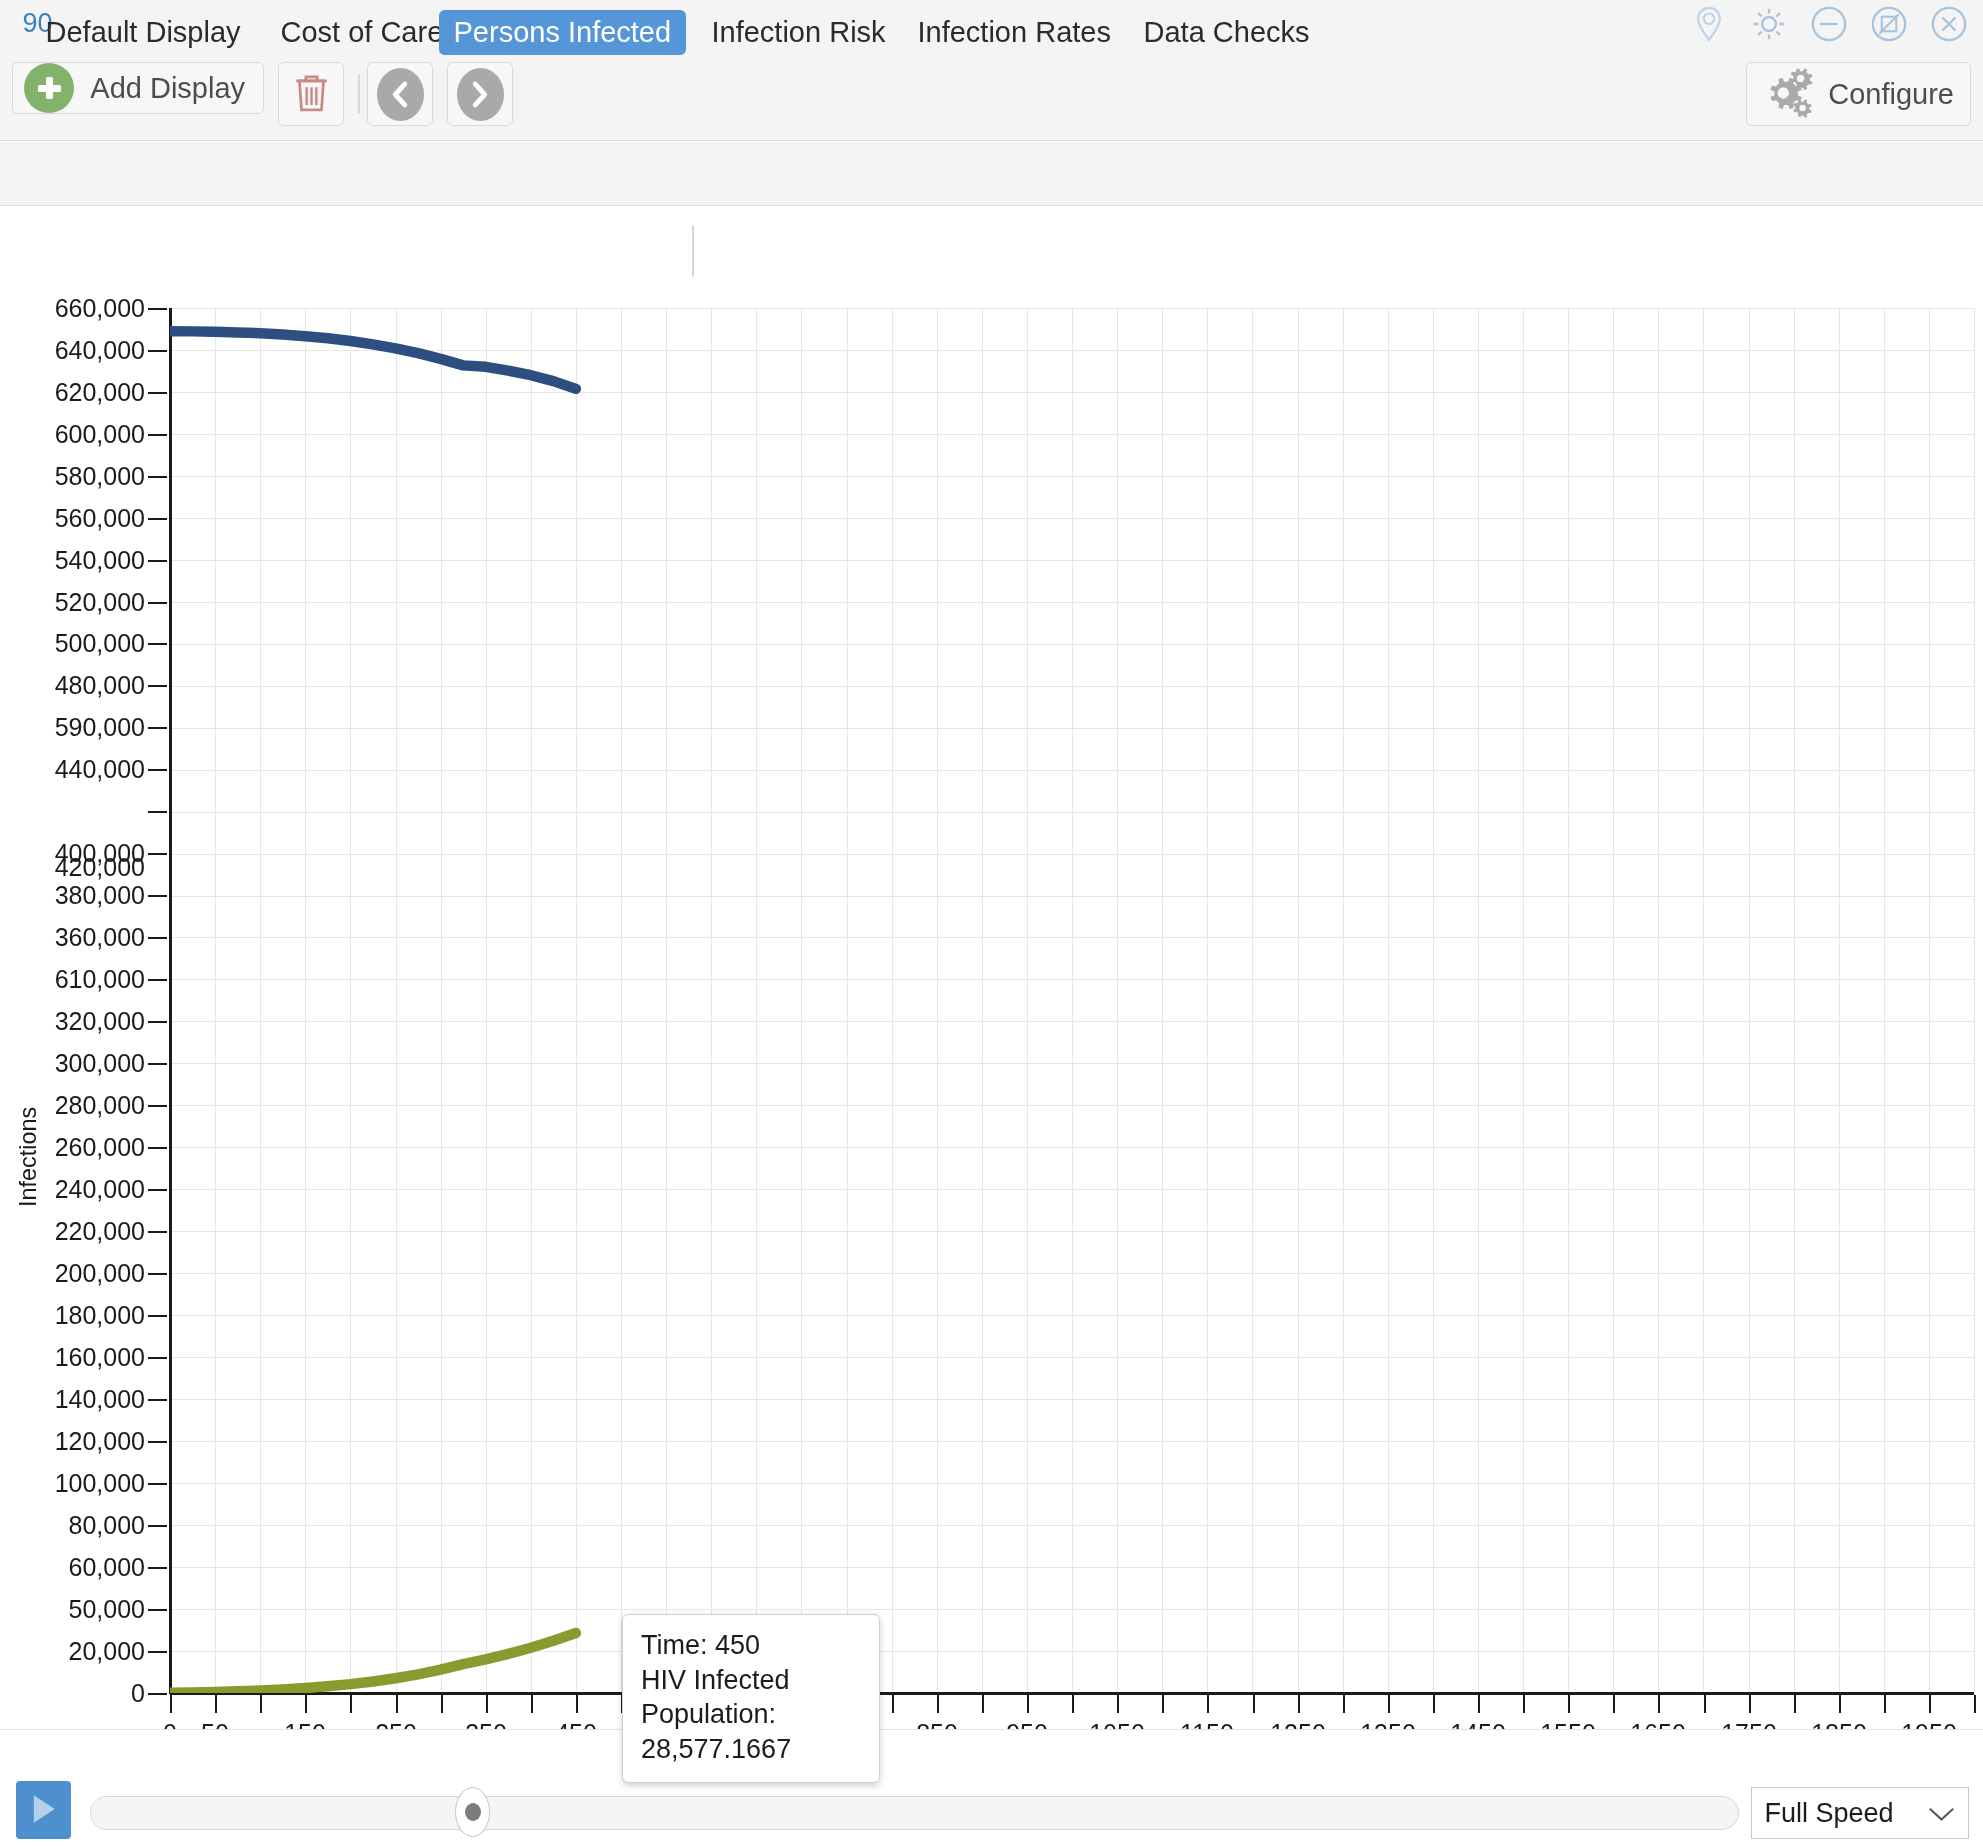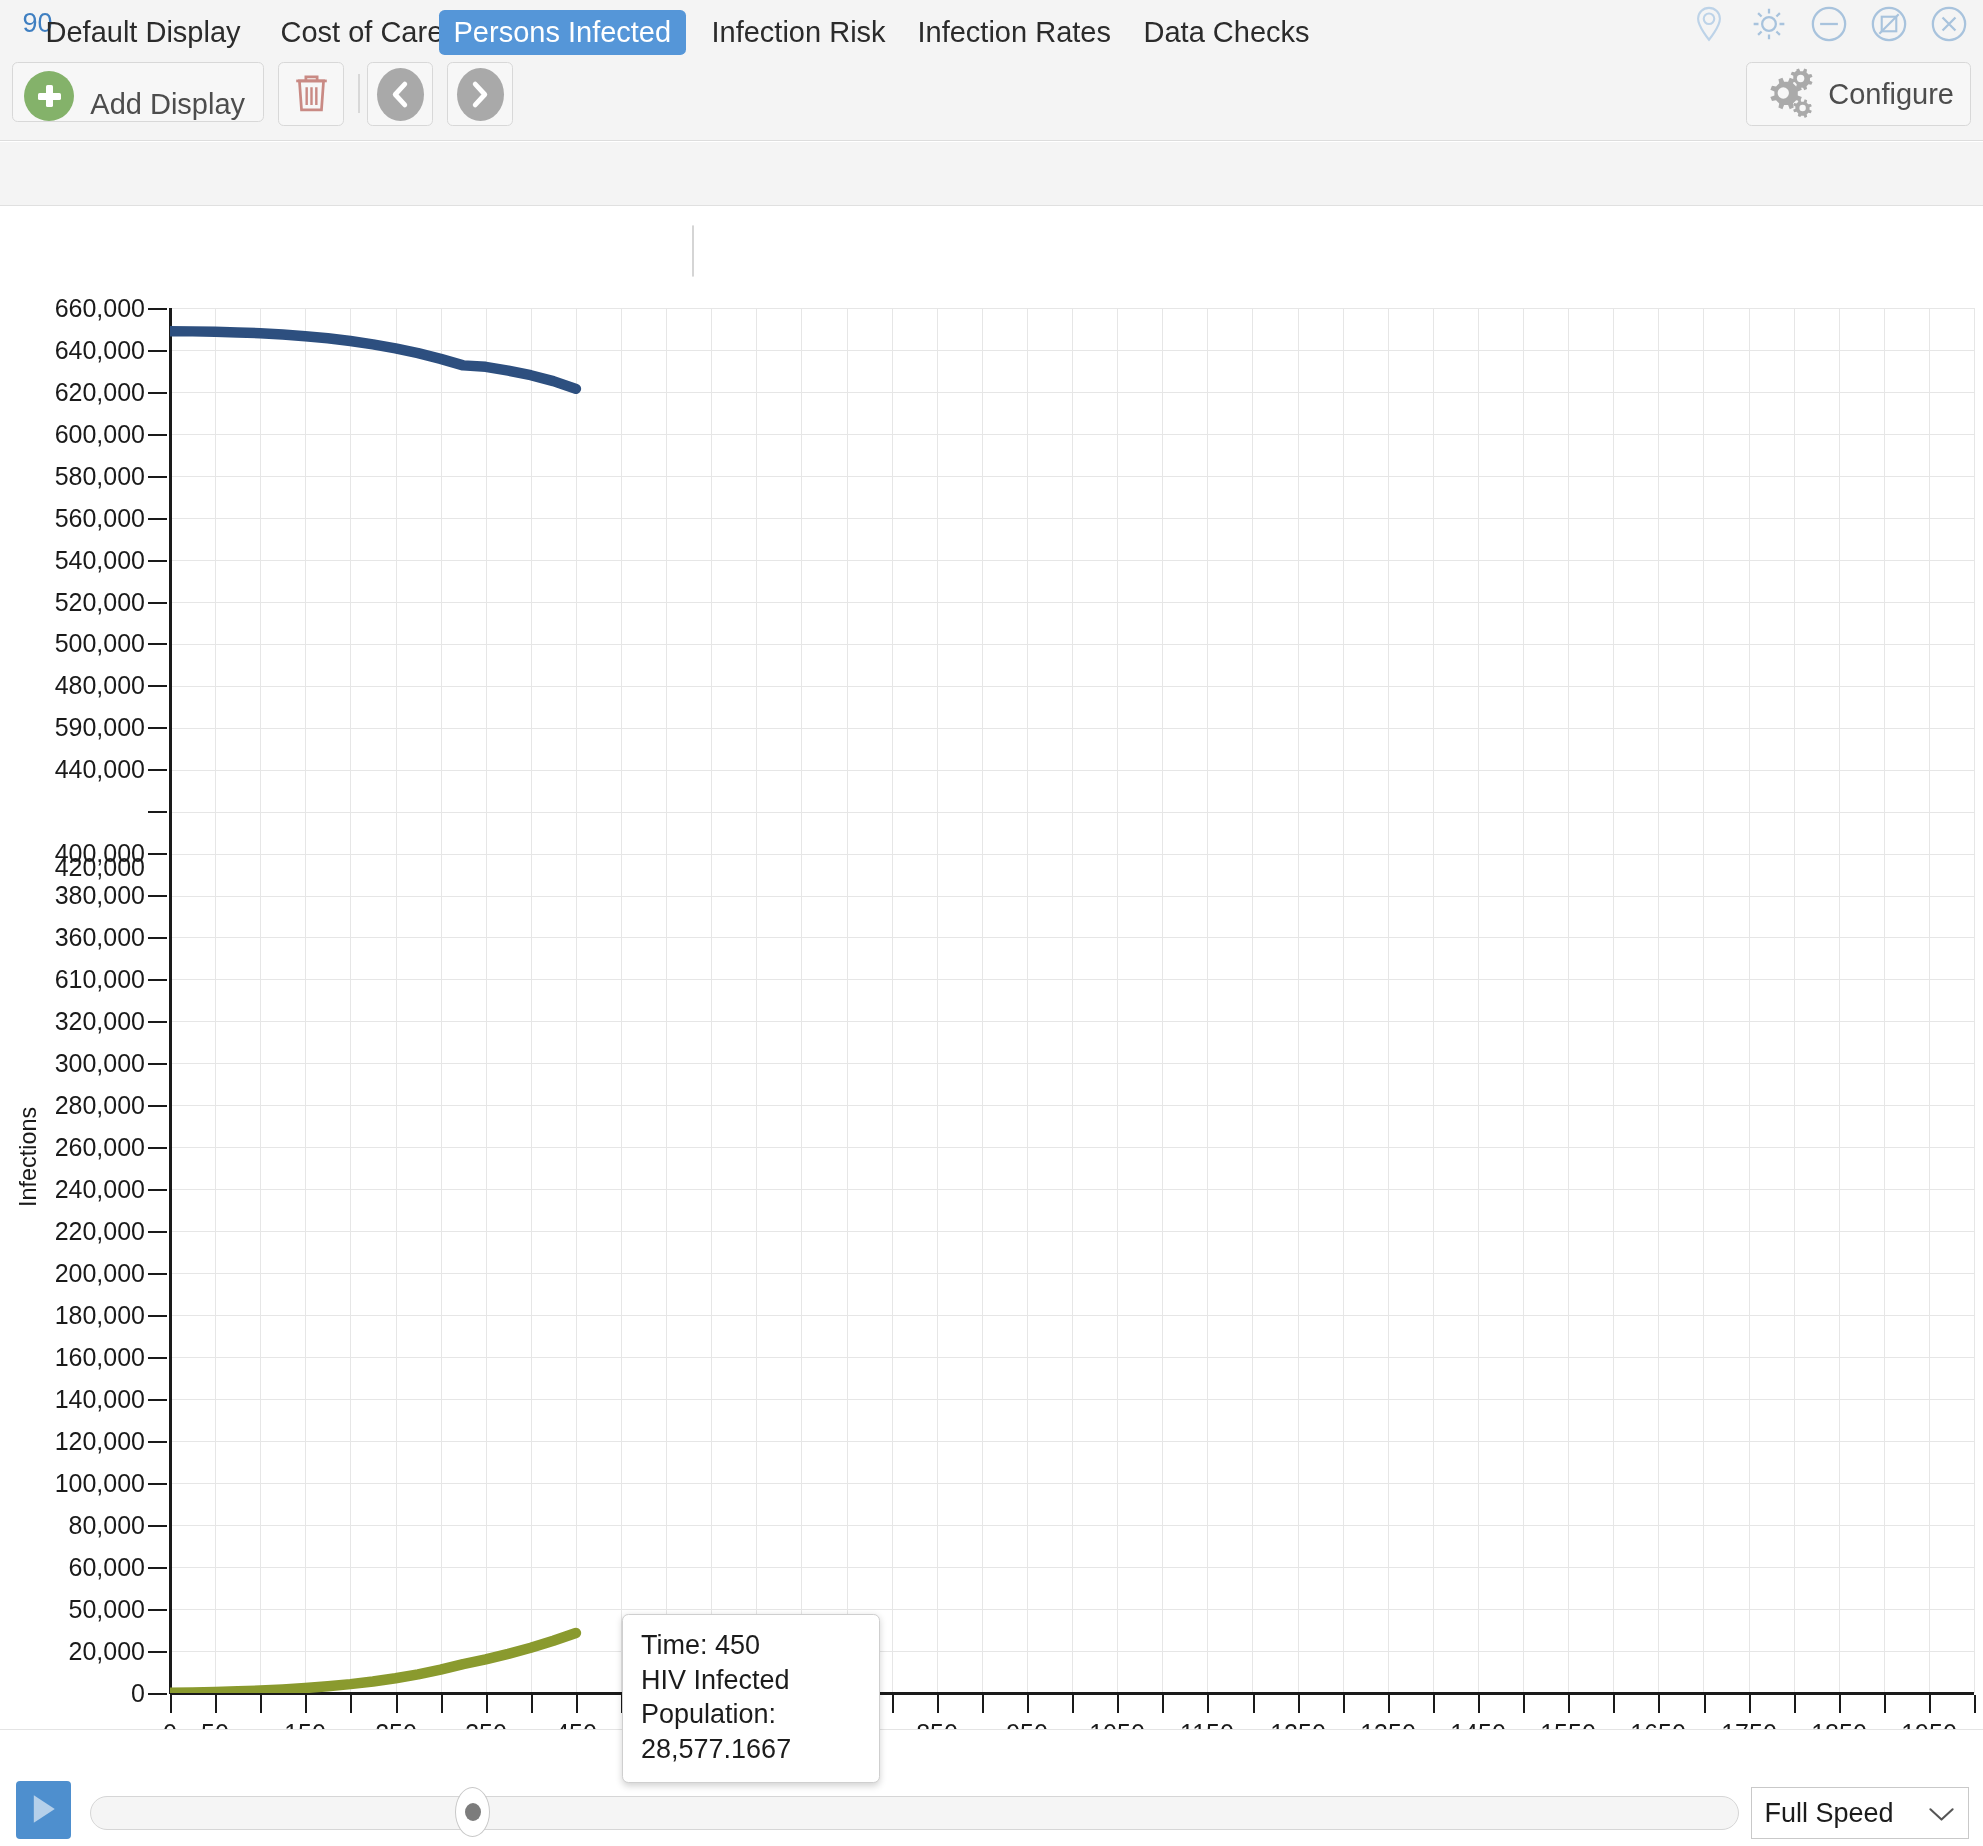--- a/index.html
+++ b/index.html
@@ -31,21 +31,21 @@
     background: #f4f4f4;
     border-bottom: 0.8px solid #dddddd;
   }
   .tb-btn {
     position: absolute;
     background: #f7f7f7;
     border: 0.8px solid #d8d8d8;
     border-radius: 5.6px;
     display: flex; align-items: center;
   }
-  #add-display-btn { left: 12px; top: 62px; height: 60px; padding: 0 18px 0 11.3px; align-items: flex-end; }
+  #add-display-btn { left: 12px; top: 62px; height: 52px; padding: 0 18px 0 11.3px; }
   #add-display-btn .lbl { font-size: 29px; color: #4d4d4d; margin-left: 16px; }
   #delete-btn { left: 278px; top: 62px; width: 66px; height: 64px; justify-content: center; }
   #prev-btn { left: 367px; top: 62px; width: 66px; height: 64px; justify-content: center; }
   #next-btn { left: 447px; top: 62px; width: 66px; height: 64px; justify-content: center; }
   .tb-sep {
     position: absolute; left: 358px; top: 74px; width: 1.6px; height: 39px; background: #d8d8d8;
   }
   #edit-btn { right: 145px; top: 62px; width: 73px; height: 64px; justify-content: center; }
   #configure-btn { right: 12px; top: 62px; height: 64px; padding: 0 16px 0 11.3px; }
   #configure-btn .lbl { font-size: 29px; color: #4d4d4d; margin-left: 14.5px; }

